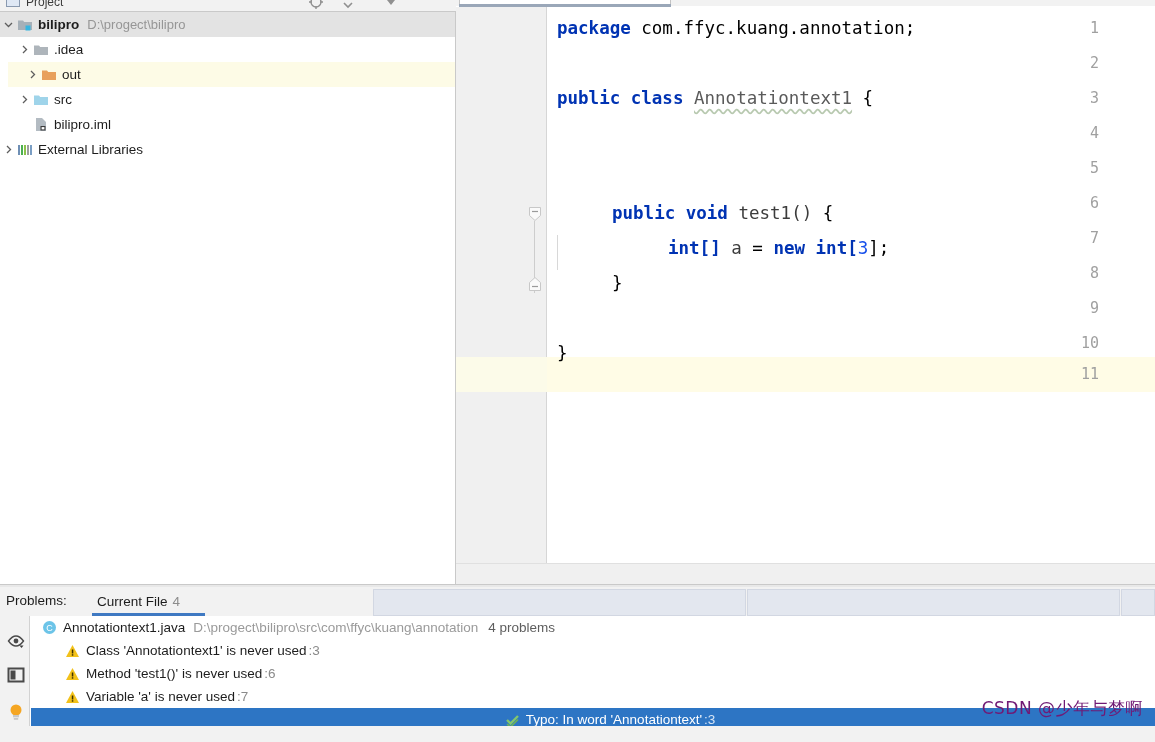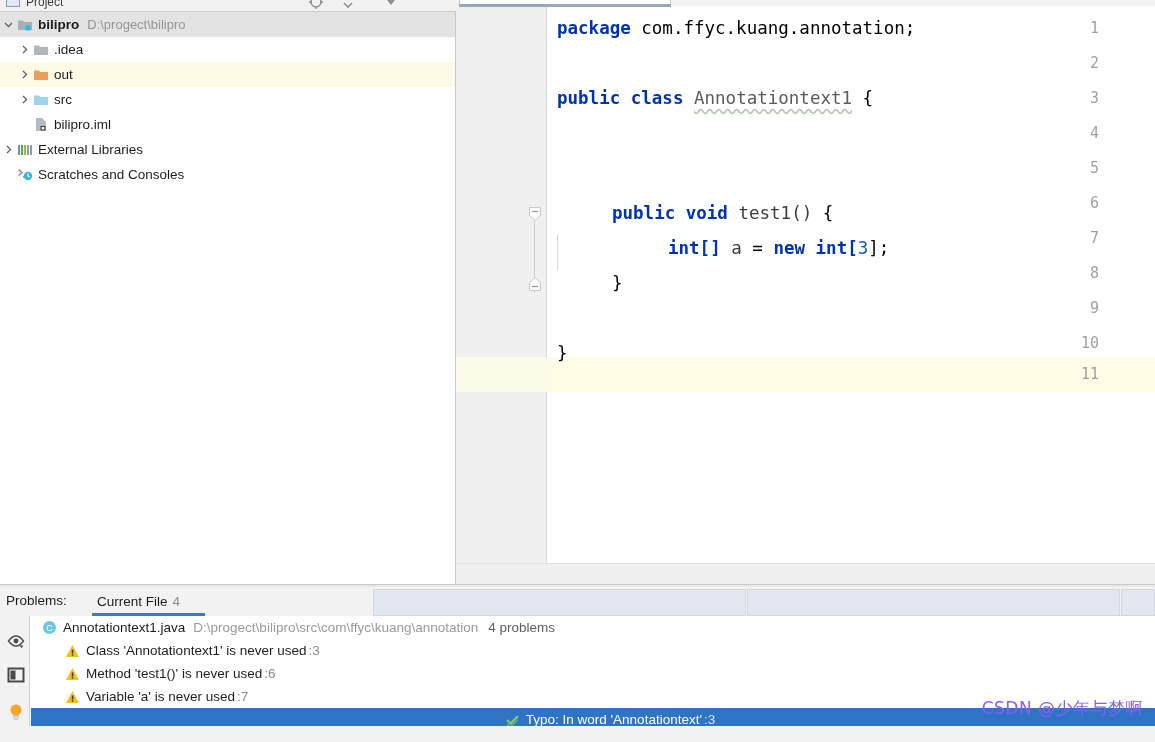--- a/index.html
+++ b/index.html
@@ -32,21 +32,21 @@
   .project-panel {
     position: absolute; left: 0; top: 12px; width: 456px; height: 572px;
     background: #ffffff; border-right: 1px solid #c9c9c9;
     overflow: hidden;
   }
   .tree-row {
     position: relative; height: 25px; display: flex; align-items: center;
     white-space: nowrap; font-size: 13.5px; color: #1d1d1d;
   }
   .tree-row.sel-grey { background: #e3e3e3; }
-  .tree-row.sel-yellow { background: #fdfbe6; }
+  .tree-row.sel-yellow { background: #fdfbe6; margin-left: 8px; }
   .arrow {
     width: 16px; height: 16px; flex: 0 0 16px;
     display: flex; align-items: center; justify-content: center;
     color: #6e6e6e; font-size: 10px;
   }
   .arrow svg { display: block; }
   .spacer16 { width: 16px; flex: 0 0 16px; }
   .ticon { width: 18px; flex: 0 0 18px; display: flex; align-items: center; justify-content: center; margin-right: 4px; }
   .tlabel { line-height: 1; }
   .tlabel.bold { font-weight: bold; }
@@ -176,21 +176,21 @@
   .prob-path { color: #9a9a9a; margin-left: 8px; }
   .prob-count { color: #5e5e5e; margin-left: 10px; }
   .prob-lineno { color: #8a8a8a; margin-left: 2px; }
   .prob-row.selected .prob-lineno { color: #d6e4f5; }
 
   .watermark {
     position: absolute; right: 12px; bottom: 6px;
     font-size: 17px; color: #cfcfcf; letter-spacing: .5px;
     font-family: "DejaVu Sans", sans-serif;
   }
-  .watermark.on-blue { color: #8b5cf6; }
+  .watermark.on-blue { color: #701a75; }
 </style>
 </head>
 <body>
 
 <div id="app">
 
   <div class="top-strip">
     <div class="proj-box"></div>
     <div class="proj-label">Project</div>
     <div class="tb-icon" style="left:308px">
@@ -299,32 +299,20 @@
           <rect x="1" y="2" width="2" height="10" fill="#6f8fb5"></rect>
           <rect x="4" y="2" width="2" height="10" fill="#4caf50"></rect>
           <rect x="7" y="2" width="2" height="10" fill="#8bc34a"></rect>
           <rect x="10" y="2" width="2" height="10" fill="#9e9e9e"></rect>
           <rect x="13" y="2" width="2" height="10" fill="#7a9ec4"></rect>
         </svg>
       </div>
       <span class="tlabel">External Libraries</span>
     </div>
 
-    <div class="tree-row">
-      <div class="spacer16"></div>
-      <div class="ticon">
-        <svg width="17" height="15" viewBox="0 0 17 15">
-          <path d="M1.5 2.5l3.5 3-3.5 3" fill="none" stroke="#7e8a95" stroke-width="1.5"></path>
-          <path d="M6 10h5" stroke="#7e8a95" stroke-width="1.5"></path>
-          <circle cx="11" cy="9" r="4.2" fill="#3bb3e0"></circle>
-          <path d="M11 6.6V9l1.7 1" fill="none" stroke="#fff" stroke-width="1.2"></path>
-        </svg>
-      </div>
-      <span class="tlabel">Scratches and Consoles</span>
-    </div>
   </div>
 
   <div class="editor-wrap">
 
     <div class="tab-strip">
       <div class="tab-active">
         
       </div>
       <div class="tab-underline"></div>
     </div>

